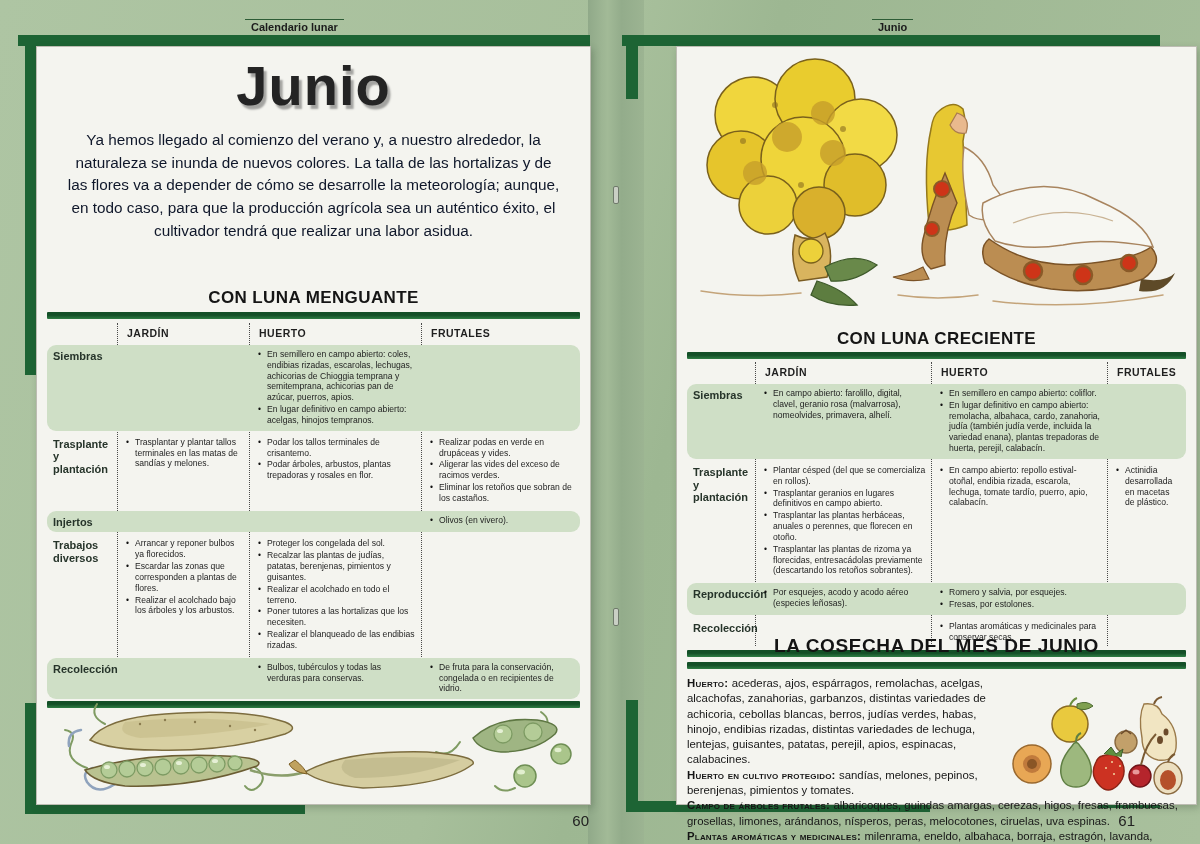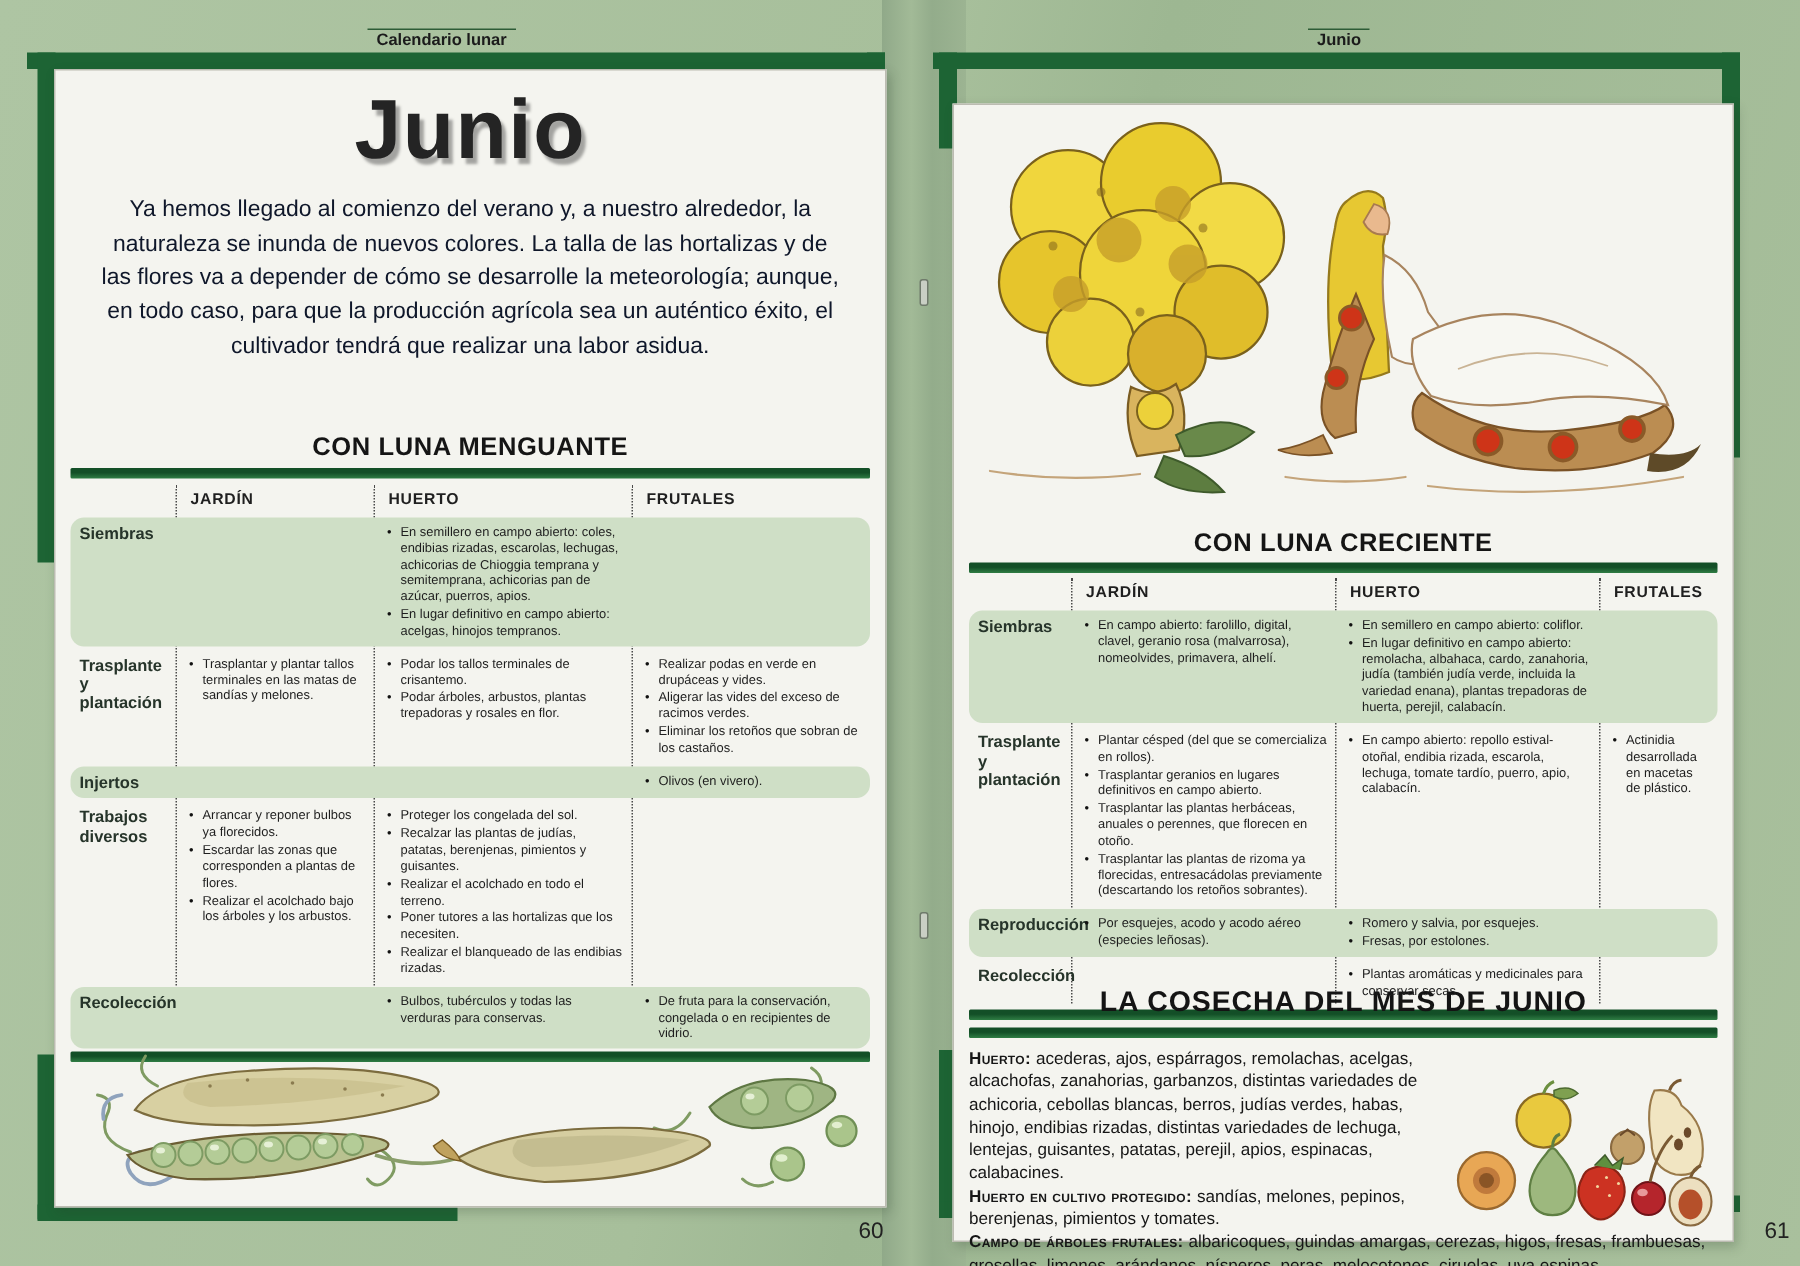--- a/index.html
+++ b/index.html
@@ -15,21 +15,21 @@
   .bracket{position:absolute;background:#1d6434;z-index:1;}
 
   
   .running-head{position:absolute;z-index:4;font-size:11px;font-weight:bold;color:#1b1b1b;
                 border-top:1.5px solid #2d5c36;padding:1px 6px 0 6px;}
 
   
   .panel{position:absolute;top:46px;height:757px;background:#f4f4ef;z-index:2;
          border:1px solid #bcbcb2;box-shadow:2px 3px 7px rgba(40,60,40,.25);}
   .panel-left{left:36px;width:553px;}
-  .panel-right{left:635px;width:519px;margin-top:23px;}
+  .panel-right{left:676px;width:519px;}
 
   .page-number{position:absolute;z-index:3;top:812px;text-align:right;font-size:15px;color:#222;}
 
   
   .month-title{position:absolute;top:6px;left:0;right:0;text-align:center;
                font-size:56px;font-weight:bold;color:#242424;letter-spacing:1px;
                text-shadow:3px 4px 2px #a3a3a0;}
   .intro{position:absolute;top:82px;left:30px;right:30px;text-align:center;
          font-size:15.3px;line-height:1.48;color:#0f172a;}
   .section-title{position:absolute;left:0;right:0;text-align:center;font-size:17px;font-weight:bold;
@@ -444,14 +444,14 @@
           <path d="M160,66 q2,-6 7,-8" fill="none" stroke="#7a5a33" stroke-width="2"></path>
         </svg>
       <p class="hentry"><span class="hlabel">Huerto: </span>acederas, ajos, espárragos, remolachas, acelgas, alcachofas, zanahorias, garbanzos, distintas variedades de achicoria, cebollas blancas, berros, judías verdes, habas, hinojo, endibias rizadas, distintas variedades de lechuga, lentejas, guisantes, patatas, perejil, apios, espinacas, calabacines.</p>
           <p class="hentry"><span class="hlabel">Huerto en cultivo protegido: </span>sandías, melones, pepinos, berenjenas, pimientos y tomates.</p>
           <p class="hentry"><span class="hlabel">Campo de árboles frutales: </span>albaricoques, guindas amargas, cerezas, higos, fresas, frambuesas, grosellas, limones, arándanos, nísperos, peras, melocotones, ciruelas, uva espinas.</p>
           <p class="hentry"><span class="hlabel">Plantas aromáticas y medicinales: </span>milenrama, eneldo, albahaca, borraja, estragón, lavanda, mejorana, malva, melisa, menta, nébeda, orégano, ruibarbo, romero, ruda, salvia, tomillo.</p>
         </div>
 
     </div>
   </div>
-  <div class="page-number" style="left:674px;width:519px;">61</div>
+  <div class="page-number" style="left:616px;width:519px;">61</div>
 </div>
 
 </body></html>

